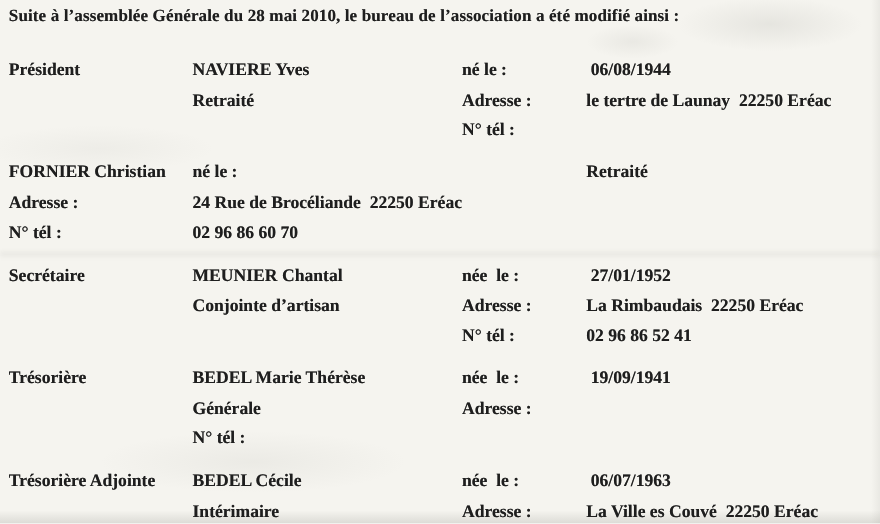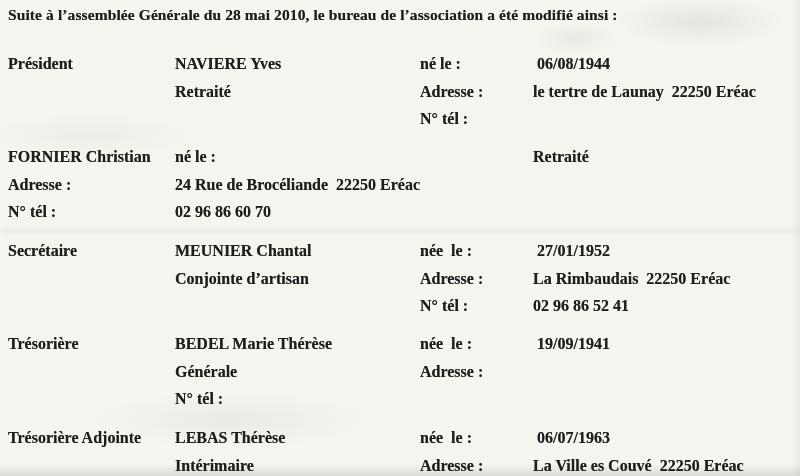--- a/index.html
+++ b/index.html
@@ -124,21 +124,21 @@
     <div class="cell"></div>
     <div class="cell">Générale</div>
     <div class="cell">Adresse :</div>
     <div class="cell"></div>
     <div class="cell"></div>
     <div class="cell">N° tél :</div>
   </div>
 
   <div class="block b5">
     <div class="cell">Trésorière Adjointe</div>
-    <div class="cell">LEBAS Thérèse</div>
+    <div class="cell">BEDEL Cécile</div>
     <div class="cell">née  le :</div>
     <div class="cell"> 06/07/1963</div>
     <div class="cell"></div>
     <div class="cell">Intérimaire</div>
     <div class="cell">Adresse :</div>
     <div class="cell">La Ville es Couvé  22250 Eréac</div>
   </div>
 
 </div>
 

